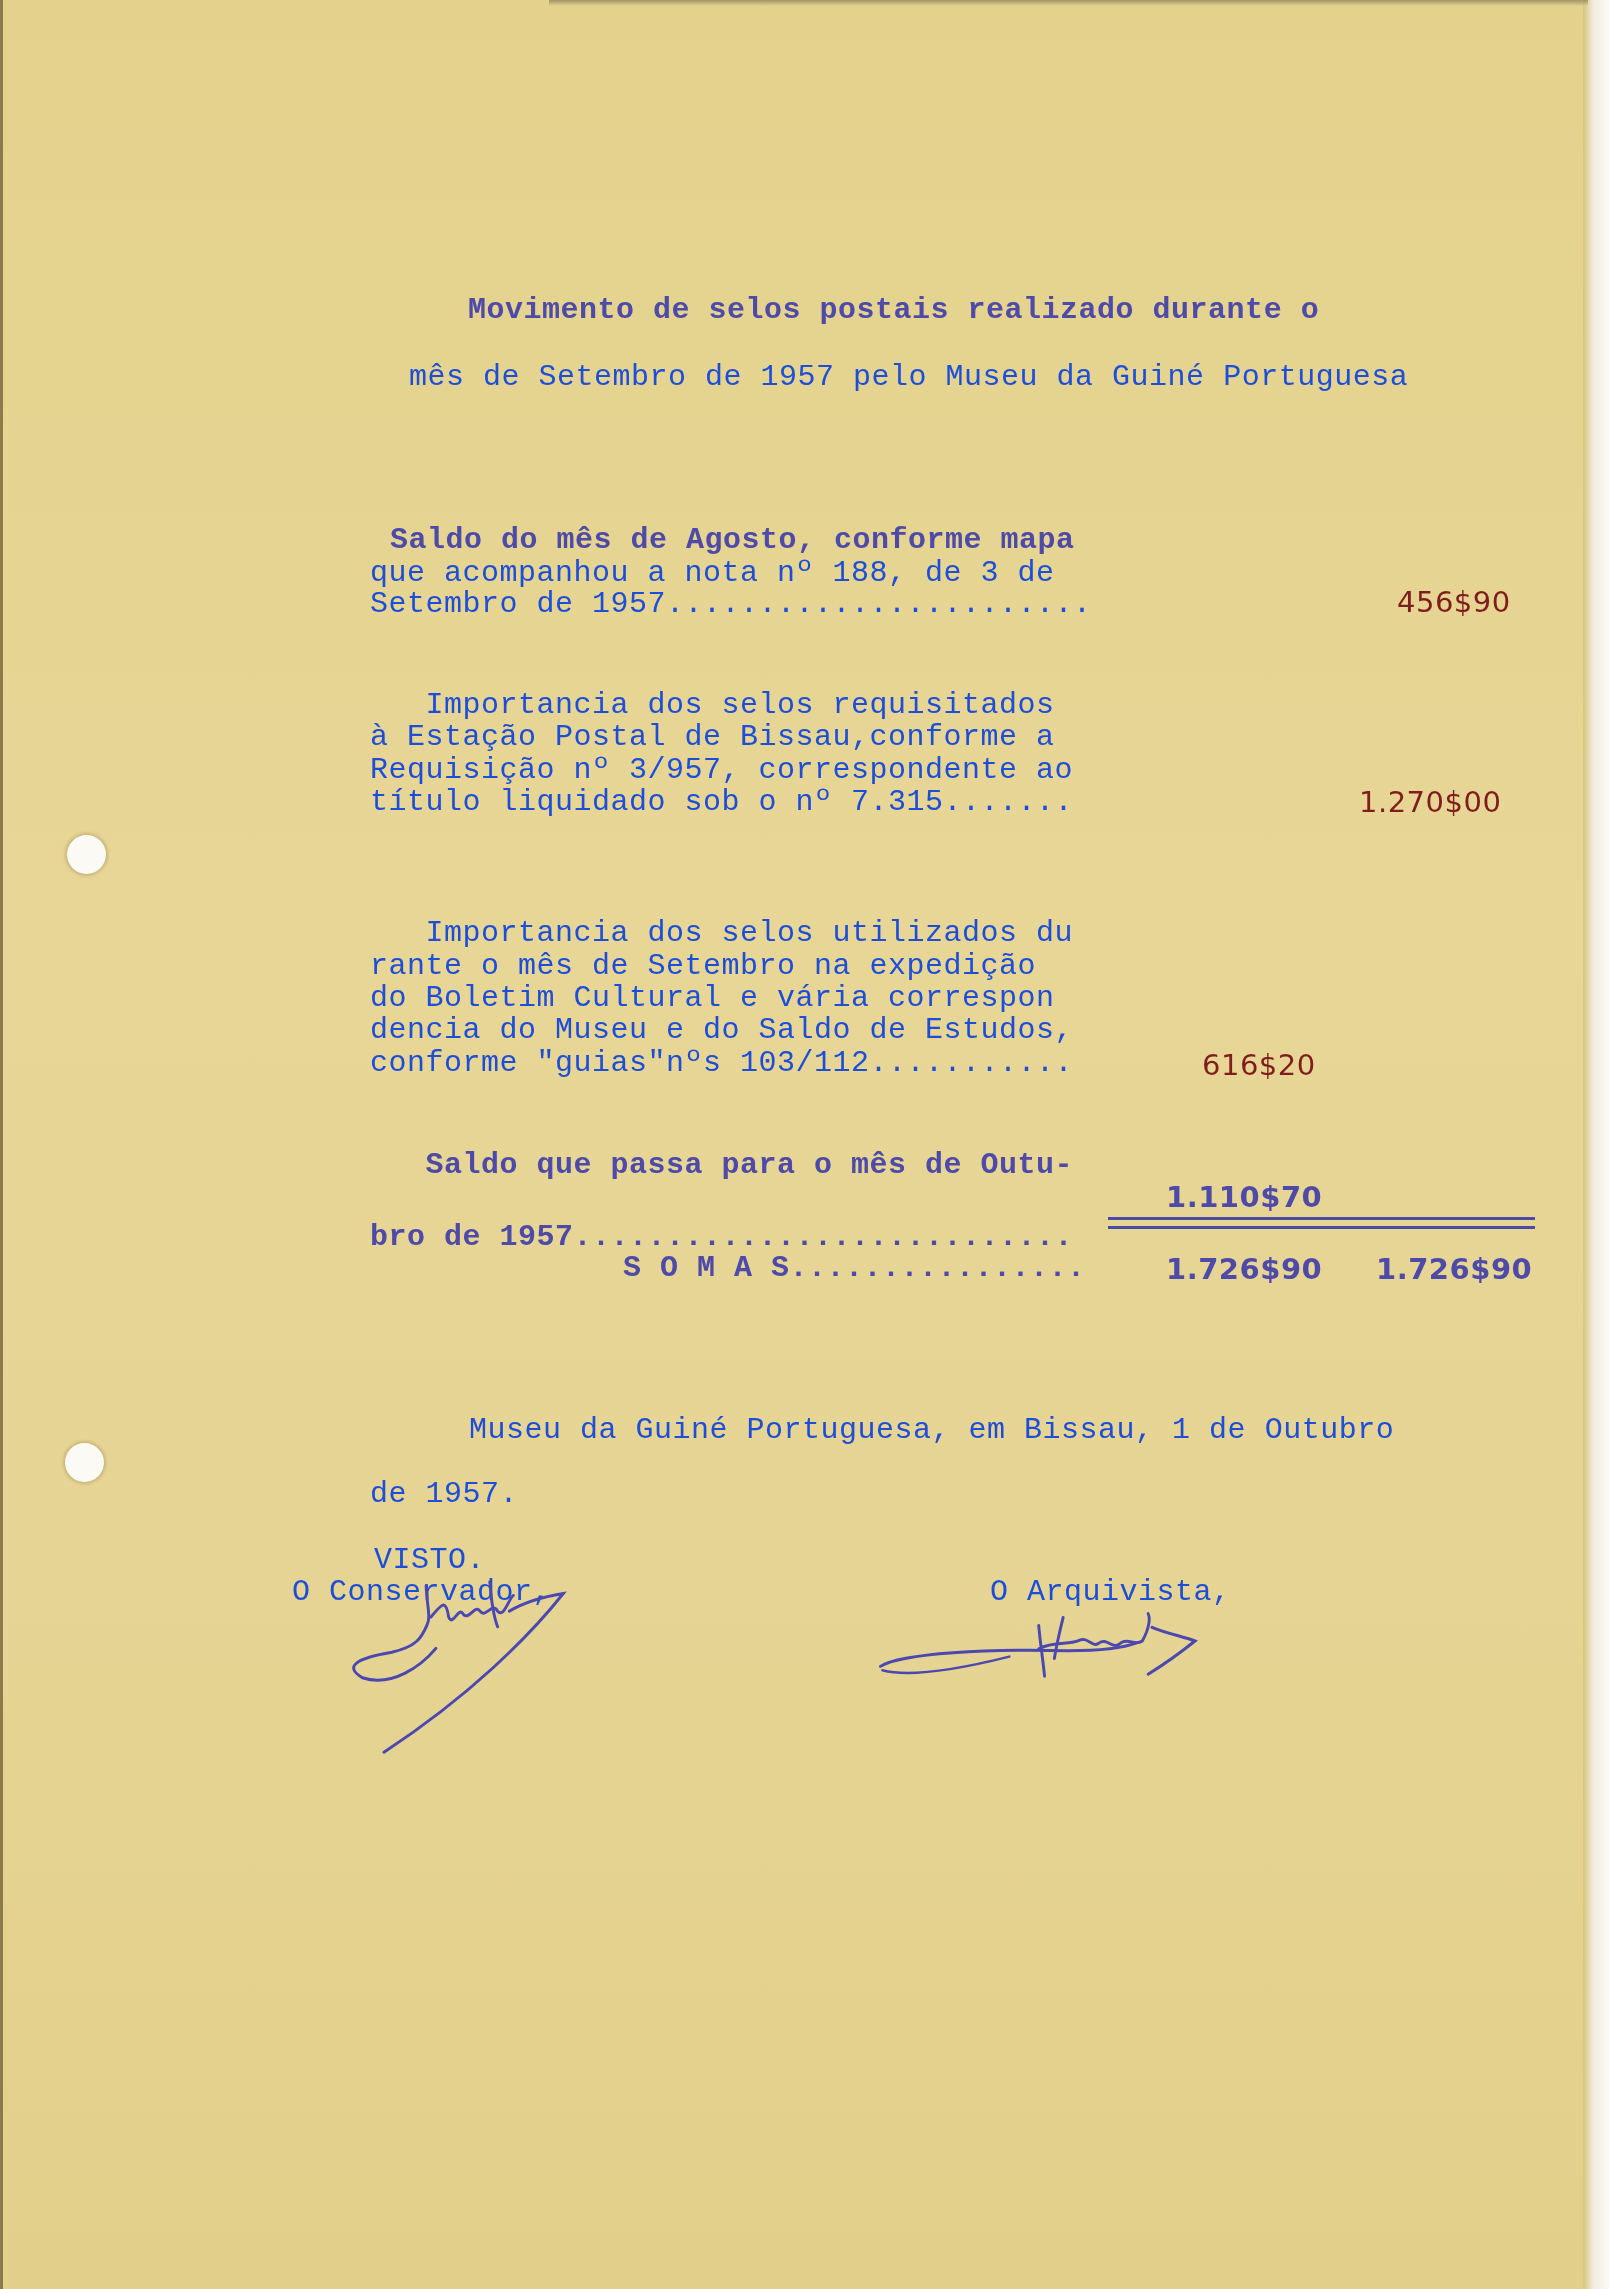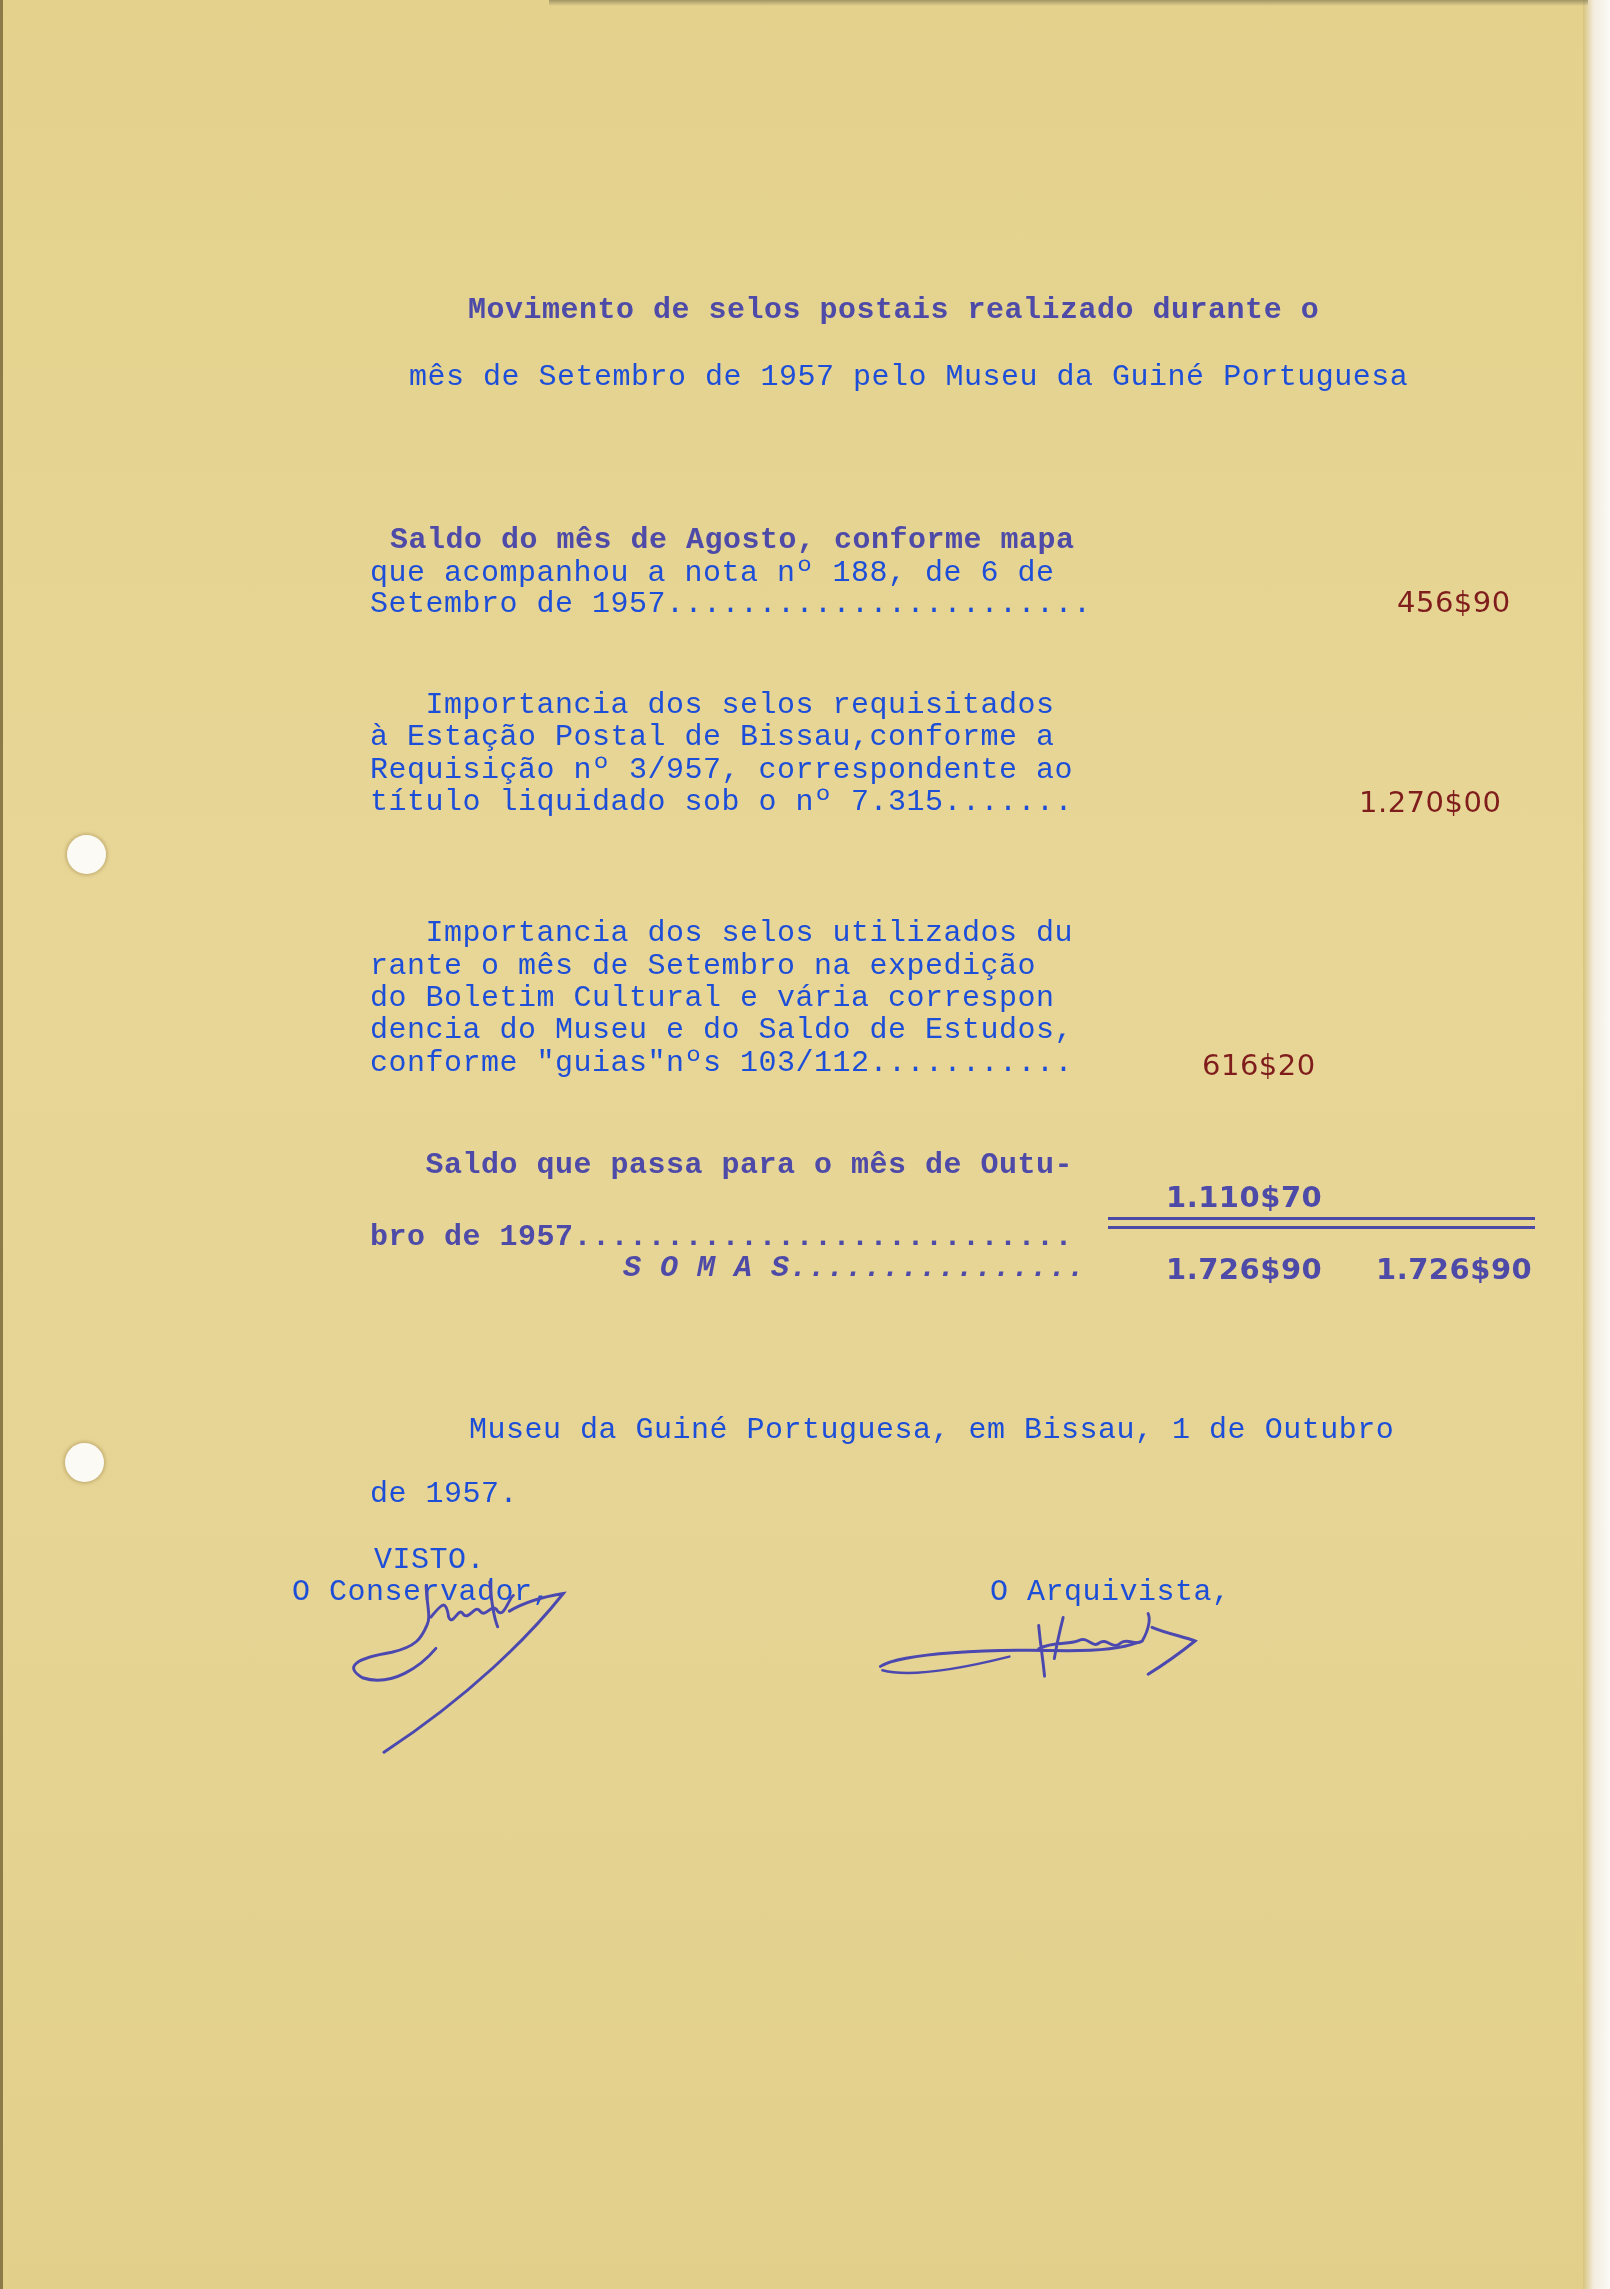--- a/index.html
+++ b/index.html
@@ -48,21 +48,21 @@
 <div class="top-shadow"></div>
 
 <div class="hole" style="left:67px; top:835px;"></div>
 <div class="hole" style="left:65px; top:1443px;"></div>
 
 <div class="ink bold title" style="left:468px; top:294px;">Movimento de selos postais realizado durante o</div>
 <div class="ink title" style="left:409px; top:361px;">mês de Setembro de 1957 pelo Museu da Guiné Portuguesa</div>
 
 <div>
   <div class="ink bold" style="left:390px; top:524px;">Saldo do mês de Agosto, conforme mapa</div>
-  <div class="ink" style="left:370px; top:557px;">que acompanhou a nota nº 188, de 6 de</div>
+  <div class="ink" style="left:370px; top:557px;">que acompanhou a nota nº 188, de 3 de</div>
   <div class="ink" style="left:370px; top:588px;">Setembro de 1957.......................</div>
   <div class="ink num" style="left:1397px; top:586px;">456$90</div>
 </div>
 
 <div>
   <div class="ink" style="left:370px; top:689px;">   Importancia dos selos requisitados</div>
   <div class="ink" style="left:370px; top:721px;">à Estação Postal de Bissau,conforme a</div>
   <div class="ink" style="left:370px; top:754px;">Requisição nº 3/957, correspondente ao</div>
   <div class="ink" style="left:370px; top:786px;">título liquidado sob o nº 7.315.......</div>
   <div class="ink num" style="left:1359px; top:786px;">1.270$00</div>
@@ -80,21 +80,21 @@
 <div>
   <div class="ink bold" style="left:370px; top:1149px;">   Saldo que passa para o mês de Outu-</div>
   <div class="ink bold" style="left:370px; top:1181px;margin-top:40px;">bro de 1957...........................</div>
   <div class="ink num bold" style="left:1166px; top:1181px;">1.110$70</div>
 </div>
 
 <div class="dline" style="left:1108px; top:1217px; width:427px;"></div>
 <div class="dline" style="left:1108px; top:1226px; width:427px;"></div>
 
 <div>
-  <div class="ink bold" style="left:623px; top:1252px;font-style:italic;">S O M A S................</div>
+  <div class="ink bold" style="left:623px; top:1252px;">S O M A S................</div>
   <div class="ink num bold" style="left:1166px; top:1253px;">1.726$90</div>
   <div class="ink num bold" style="left:1376px; top:1253px;">1.726$90</div>
 </div>
 
 <div class="ink" style="left:469px; top:1414px;">Museu da Guiné Portuguesa, em Bissau, 1 de Outubro</div>
 <div class="ink" style="left:370px; top:1478px;">de 1957.</div>
 
 <div class="ink" style="left:374px; top:1544px;">VISTO.</div>
 <div class="ink" style="left:292px; top:1576px;">O Conservador,</div>
 <div class="ink" style="left:990px; top:1576px;">O Arquivista,</div>

